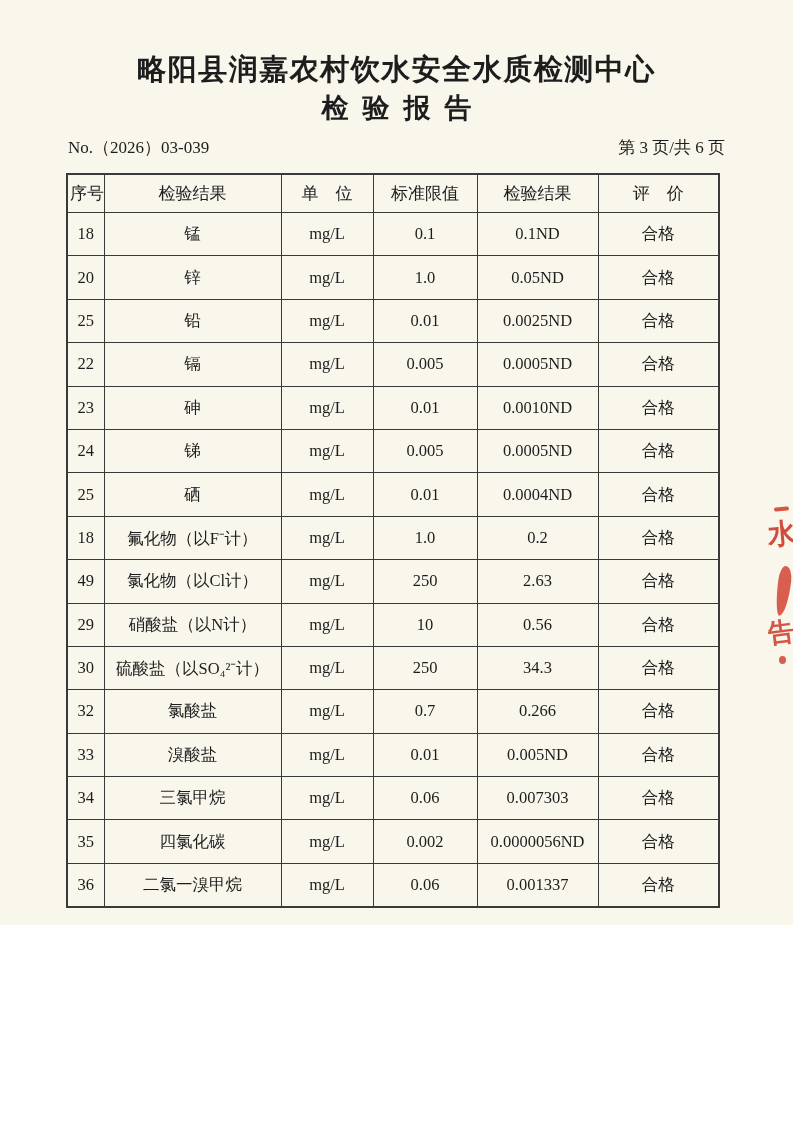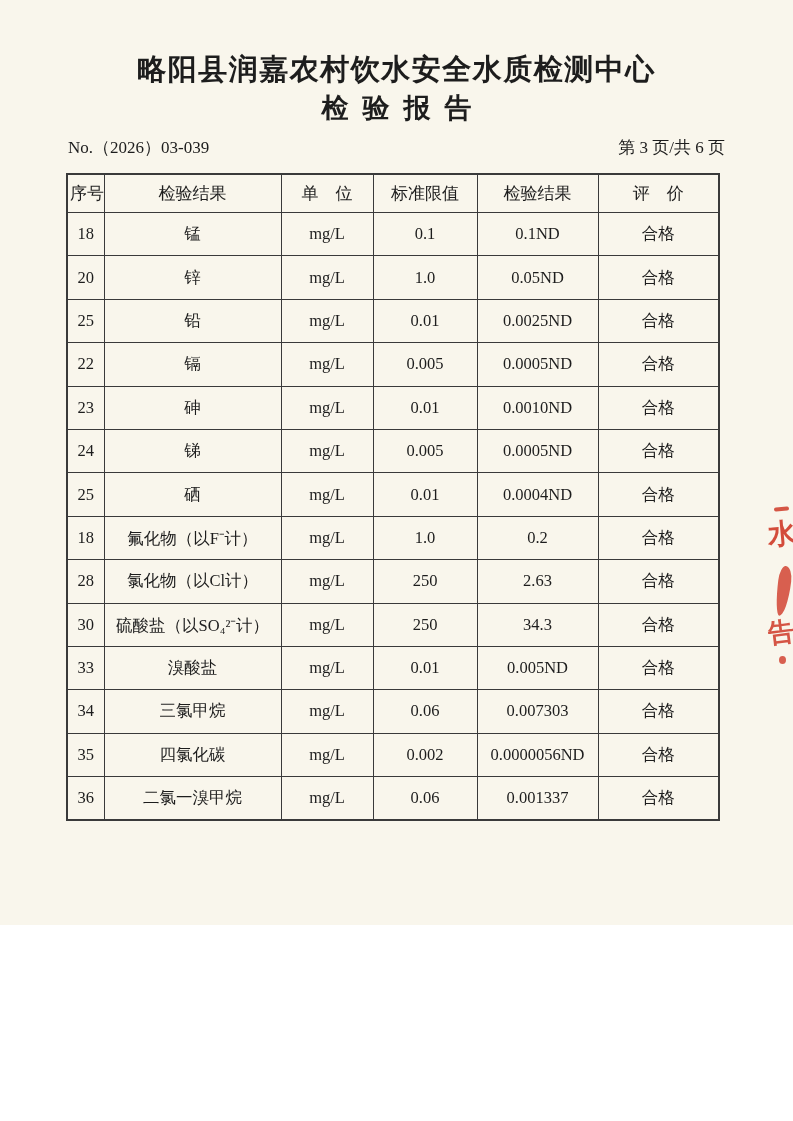--- a/index.html
+++ b/index.html
@@ -182,33 +182,49 @@
         </tr>
         <tr>
           <td>18</td>
           <td>氟化物（以F⁻计）</td>
           <td>mg/L</td>
           <td>1.0</td>
           <td>0.2</td>
           <td>合格</td>
         </tr>
         <tr>
-          <td>28</td>
+          <td>49</td>
           <td>氯化物（以Cl计）</td>
           <td>mg/L</td>
           <td>250</td>
           <td>2.63</td>
           <td>合格</td>
         </tr>
         <tr>
+          <td>29</td>
+          <td>硝酸盐（以N计）</td>
+          <td>mg/L</td>
+          <td>10</td>
+          <td>0.56</td>
+          <td>合格</td>
+        </tr>
+        <tr>
           <td>30</td>
           <td>硫酸盐（以SO₄²⁻计）</td>
           <td>mg/L</td>
           <td>250</td>
           <td>34.3</td>
+          <td>合格</td>
+        </tr>
+        <tr>
+          <td>32</td>
+          <td>氯酸盐</td>
+          <td>mg/L</td>
+          <td>0.7</td>
+          <td>0.266</td>
           <td>合格</td>
         </tr>
         <tr>
           <td>33</td>
           <td>溴酸盐</td>
           <td>mg/L</td>
           <td>0.01</td>
           <td>0.005ND</td>
           <td>合格</td>
         </tr>

